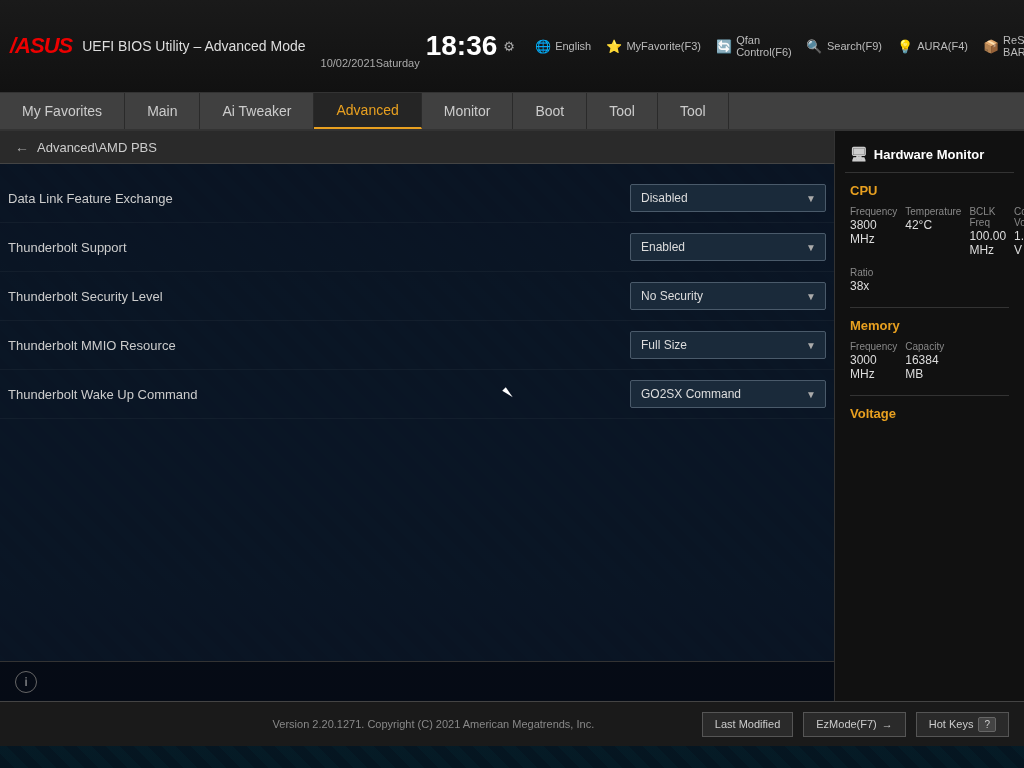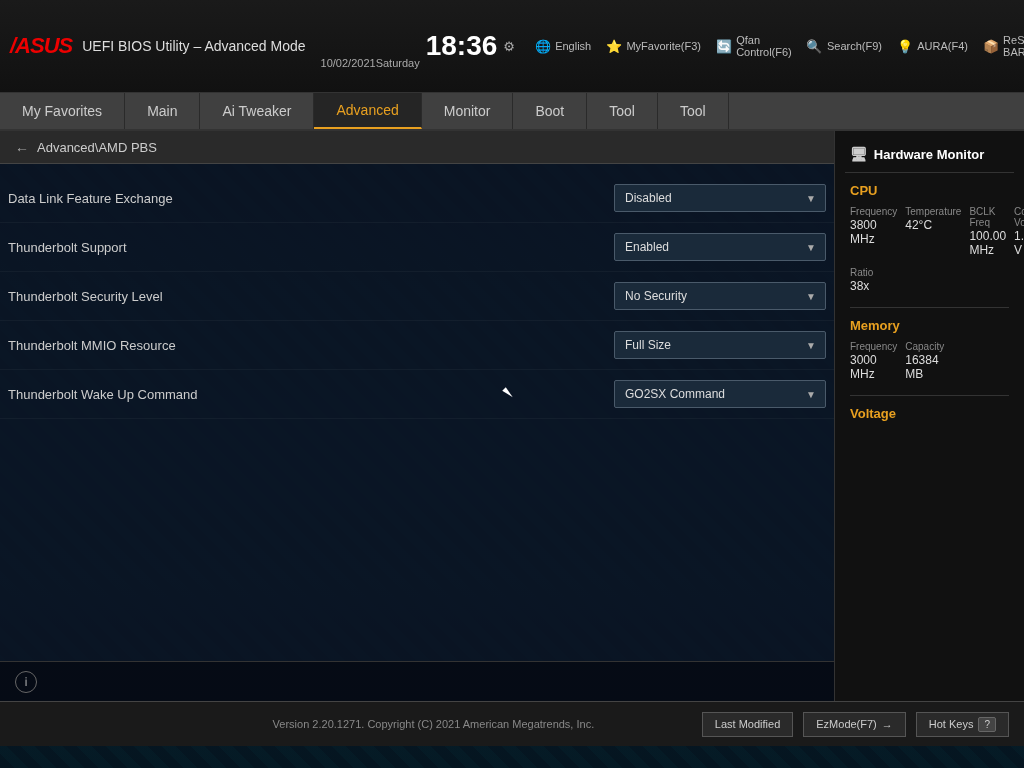--- a/index.html
+++ b/index.html
@@ -201,21 +201,21 @@
       font-size: 12px;
       appearance: none;
       -webkit-appearance: none;
       cursor: pointer;
       position: relative;
       border-radius: 2px;
     }
 
     .dropdown-wrapper {
       position: relative;
-      width: 212px;
+      width: 196px;
     }
 
     .dropdown-wrapper::after {
       content: '▼';
       position: absolute;
       right: 10px;
       top: 50%;
       transform: translateY(-50%);
       color: #aaa;
       font-size: 10px;

